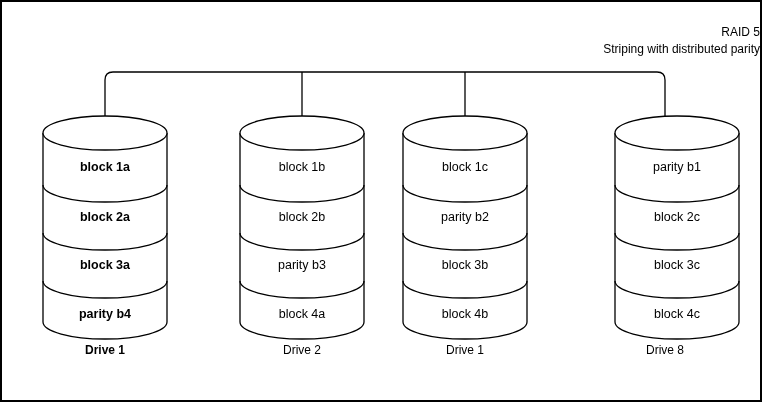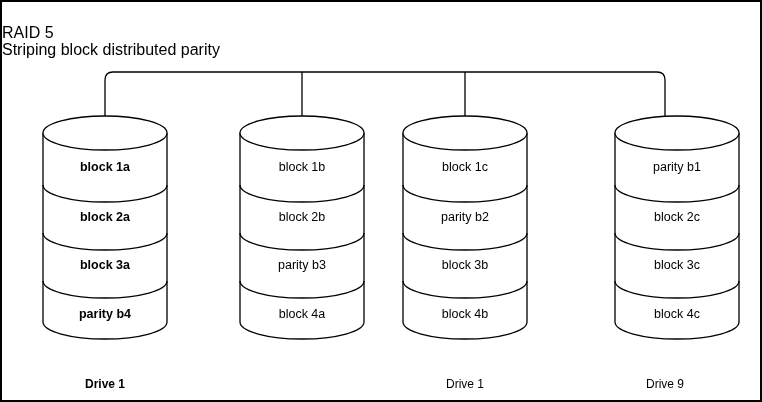--- a/index.html
+++ b/index.html
@@ -16,39 +16,39 @@
     box-sizing: border-box;
     font-family: "Liberation Sans", sans-serif;
     color: #000000;
     overflow: hidden;
   }
   .title-block {
     position: absolute;
     top: 22px;
     left: 0;
     width: 100%;
-    text-align: left;
+    text-align: right;
     line-height: 17px;
-    font-size: 16px;
+    font-size: 12px;
   }
   .connector-svg {
     position: absolute;
     top: 0;
     left: 0;
     pointer-events: none;
   }
   .drive {
     position: absolute;
     top: 113px;
     width: 126px;
     text-align: center;
   }
   .drive-label {
     position: absolute;
-    top: 262px;
+    top: 228px;
     left: 0;
     width: 126px;
     text-align: center;
     font-size: 12px;
   }
   .cyl-text {
     font-family: "Liberation Sans", sans-serif;
     font-size: 12.5px;
     fill: #000000;
   }
@@ -57,21 +57,21 @@
   .d3 { left: 400px; }
   .d4 { left: 600px; padding-left: 12px; }
 </style>
 </head>
 <body>
 
 <div class="canvas">
 
   <div class="title-block">
     <div>RAID 5</div>
-    <div>Striping block distributed parity</div>
+    <div>Striping with distributed parity</div>
   </div>
 
   <svg class="connector-svg" width="762" height="402" viewBox="0 0 762 402">
     <path d="M103,114 L103,78 Q103,70 111,70 L655,70 Q663,70 663,78 L663,114" fill="none" stroke="#000000" stroke-width="1.3"></path>
     <path d="M300,70 L300,114" fill="none" stroke="#000000" stroke-width="1.3"></path>
     <path d="M463,70 L463,114" fill="none" stroke="#000000" stroke-width="1.3"></path>
   </svg>
 
   <div class="drive d1">
     <svg width="126" height="226" viewBox="0 0 126 226">
@@ -93,20 +93,21 @@
       <path d="M1,18 L1,207 A62,17 0 0 0 125,207 L125,18" fill="#ffffff" stroke="#000000" stroke-width="1.3"></path>
       <ellipse cx="63" cy="18" rx="62" ry="17" fill="#ffffff" stroke="#000000" stroke-width="1.3"></ellipse>
       <path d="M1,70 A62,17 0 0 0 125,70" fill="none" stroke="#000000" stroke-width="1.3"></path>
       <path d="M1,118 A62,17 0 0 0 125,118" fill="none" stroke="#000000" stroke-width="1.3"></path>
       <path d="M1,166 A62,17 0 0 0 125,166" fill="none" stroke="#000000" stroke-width="1.3"></path>
       <text class="cyl-text" x="63" y="56" text-anchor="middle">block 1b</text>
       <text class="cyl-text" x="63" y="106" text-anchor="middle">block 2b</text>
       <text class="cyl-text" x="63" y="154" text-anchor="middle">parity b3</text>
       <text class="cyl-text" x="63" y="203" text-anchor="middle">block 4a</text>
     </svg>
+    <div class="drive-label">Drive 2</div>
   </div>
 
   <div class="drive d3">
     <svg width="126" height="226" viewBox="0 0 126 226">
       <path d="M1,18 L1,207 A62,17 0 0 0 125,207 L125,18" fill="#ffffff" stroke="#000000" stroke-width="1.3"></path>
       <ellipse cx="63" cy="18" rx="62" ry="17" fill="#ffffff" stroke="#000000" stroke-width="1.3"></ellipse>
       <path d="M1,70 A62,17 0 0 0 125,70" fill="none" stroke="#000000" stroke-width="1.3"></path>
       <path d="M1,118 A62,17 0 0 0 125,118" fill="none" stroke="#000000" stroke-width="1.3"></path>
       <path d="M1,166 A62,17 0 0 0 125,166" fill="none" stroke="#000000" stroke-width="1.3"></path>
       <text class="cyl-text" x="63" y="56" text-anchor="middle">block 1c</text>
@@ -122,16 +123,16 @@
       <path d="M1,18 L1,207 A62,17 0 0 0 125,207 L125,18" fill="#ffffff" stroke="#000000" stroke-width="1.3"></path>
       <ellipse cx="63" cy="18" rx="62" ry="17" fill="#ffffff" stroke="#000000" stroke-width="1.3"></ellipse>
       <path d="M1,70 A62,17 0 0 0 125,70" fill="none" stroke="#000000" stroke-width="1.3"></path>
       <path d="M1,118 A62,17 0 0 0 125,118" fill="none" stroke="#000000" stroke-width="1.3"></path>
       <path d="M1,166 A62,17 0 0 0 125,166" fill="none" stroke="#000000" stroke-width="1.3"></path>
       <text class="cyl-text" x="63" y="56" text-anchor="middle">parity b1</text>
       <text class="cyl-text" x="63" y="106" text-anchor="middle">block 2c</text>
       <text class="cyl-text" x="63" y="154" text-anchor="middle">block 3c</text>
       <text class="cyl-text" x="63" y="203" text-anchor="middle">block 4c</text>
     </svg>
-    <div class="drive-label">Drive 9</div>
+    <div class="drive-label">Drive 8</div>
   </div>
 
 </div>
 
 </body></html>

